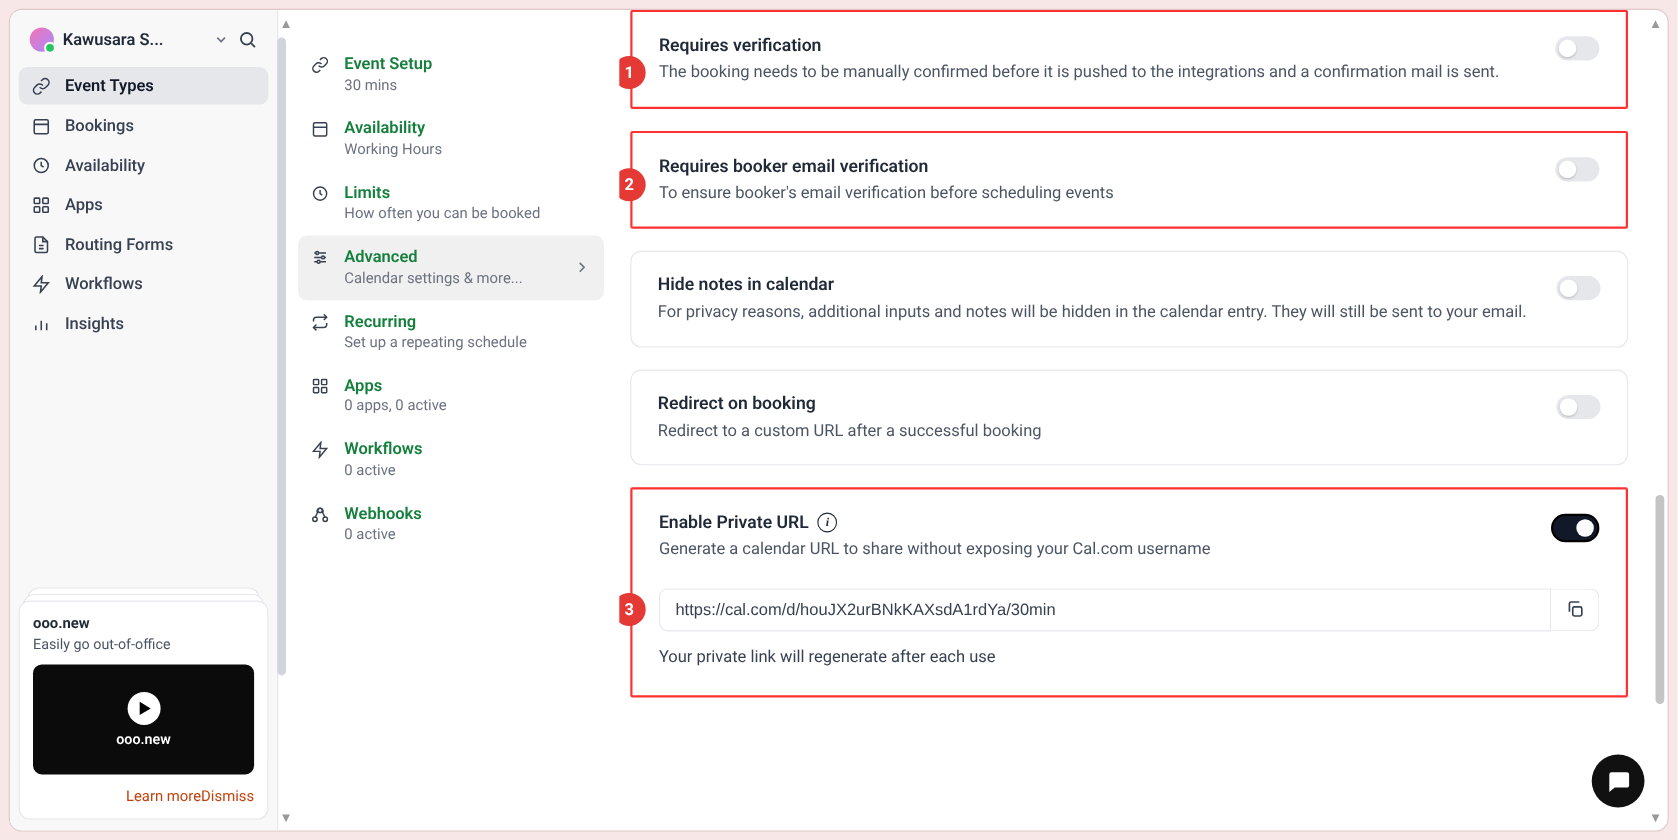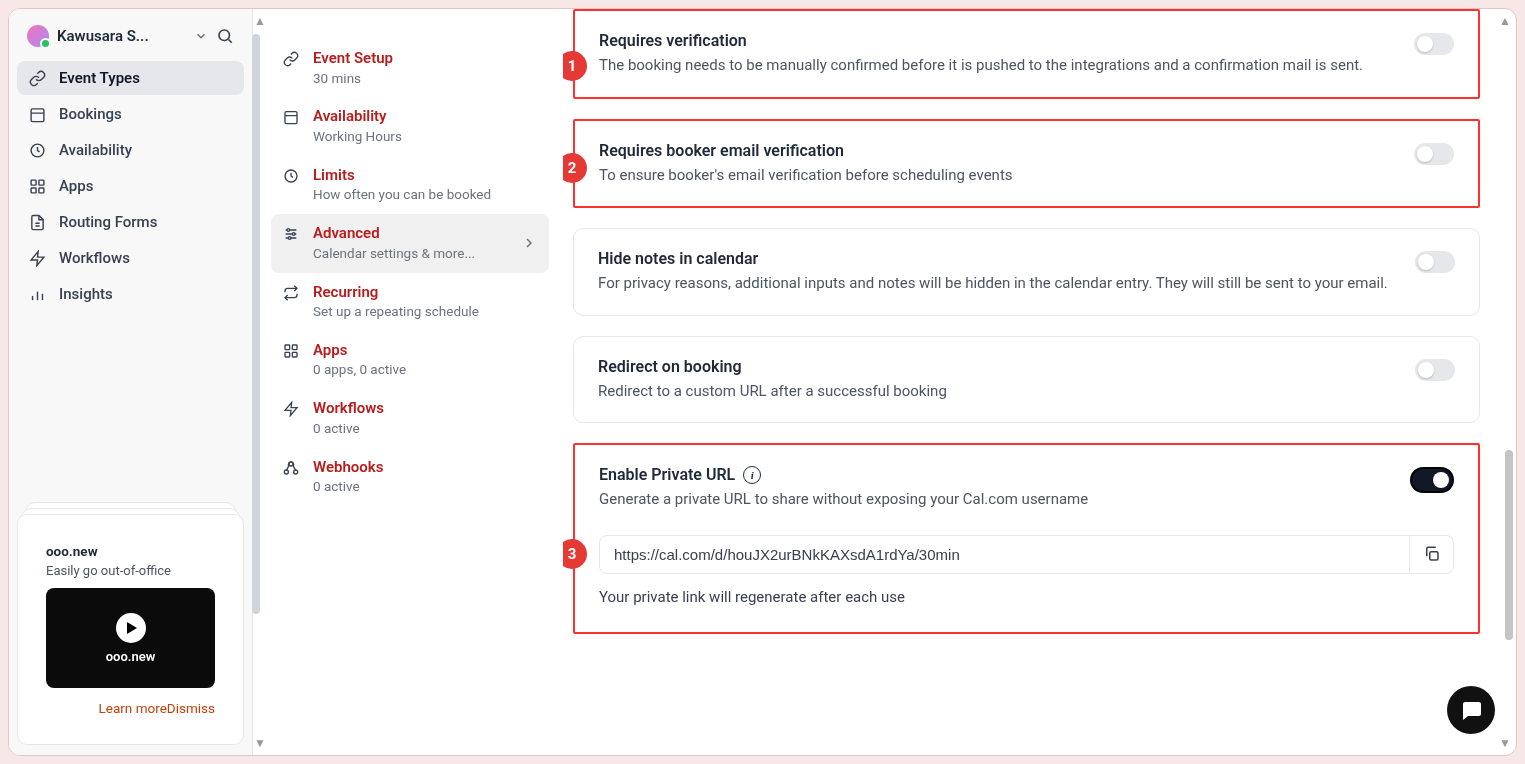--- a/index.html
+++ b/index.html
@@ -118,21 +118,21 @@
   }
   .promo-behind2 {
     position: absolute;
     left: 4px; right: 4px; top: 12px; height: 24px;
     background: #fff; border: 1px solid var(--border);
     border-radius: 10px 10px 0 0;
   }
   .promo {
     position: relative;
     background: #fff; border: 1px solid var(--border); border-radius: 10px;
-    padding: 28px;
+    padding: 12px;
   }
   .promo h4 { margin: 0 0 4px; font-size: 13.5px; }
   .promo p { margin: 0 0 10px; font-size: 13px; color: #4b5563; }
   .video {
     background: #0b0b0b; border-radius: 8px; height: 100px; display: flex;
     flex-direction: column; align-items: center; justify-content: center; color: #fff;
     font-size: 13px; font-weight: 600; position: relative;
   }
   .play { width: 30px; height: 30px; background: #fff; border-radius: 50%; margin-bottom: 6px; display: flex; align-items: center; justify-content: center;}
   .play::before { content: ""; border-left: 10px solid #000; border-top: 6px solid transparent; border-bottom: 6px solid transparent; margin-left: 3px;}
@@ -148,21 +148,21 @@
     width: 310px;
     padding: 30px 14px 20px 18px;
     overflow-y: auto;
   }
   .sec-item {
     display: flex; gap: 12px; align-items: flex-start;
     padding: 10px 12px; border-radius: 8px; position: relative;
   }
   .sec-item.active { background: #f0f0f0; }
   .sec-item .icon { width: 18px; text-align: center; color: #374151; margin-top: 2px;}
-  .sec-title { font-size: 15px; font-weight: 600; color: #b91c1c; line-height: 1.3;}
+  .sec-title { font-size: 15px; font-weight: 600; color: #15803d; line-height: 1.3;}
   .sec-sub { font-size: 13.5px; color: #6b7280; line-height: 1.4;}
   .sec-chevron { position: absolute; right: 12px; top: 50%; transform: translateY(-50%); color: #6b7280; }
 
   
   .main {
     flex: 1; overflow-y: auto; padding: 0 36px 30px 10px;
   }
   .card {
     border: 1px solid var(--border);
     border-radius: 10px;
@@ -512,21 +512,21 @@
 
       <div style="position:relative;">
         <div class="badge" style="left:-16px; top:96px;">3</div>
         <div class="card highlight" style="padding-bottom:26px;">
           <div class="card-head">
             <div class="card-text">
               <div class="card-title">
                 <span>Enable Private URL</span>
                 <span class="info-icon">i</span>
               </div>
-              <div class="card-desc">Generate a private URL to share without exposing your Cal.com username</div>
+              <div class="card-desc">Generate a calendar URL to share without exposing your Cal.com username</div>
             </div>
             <div class="toggle on"></div>
           </div>
           <div class="url-group">
             <input class="url-input" readonly="" value="https://cal.com/d/houJX2urBNkKAXsdA1rdYa/30min" style="">
             <div class="copy-btn">
               <span>
                   <svg width="18" height="18" viewBox="0 0 24 24" fill="none" stroke="#374151" stroke-width="2">
                     <rect x="9" y="9" width="11" height="11" rx="2"></rect>
                     <path d="M5 15V5a2 2 0 0 1 2-2h10"></path>

